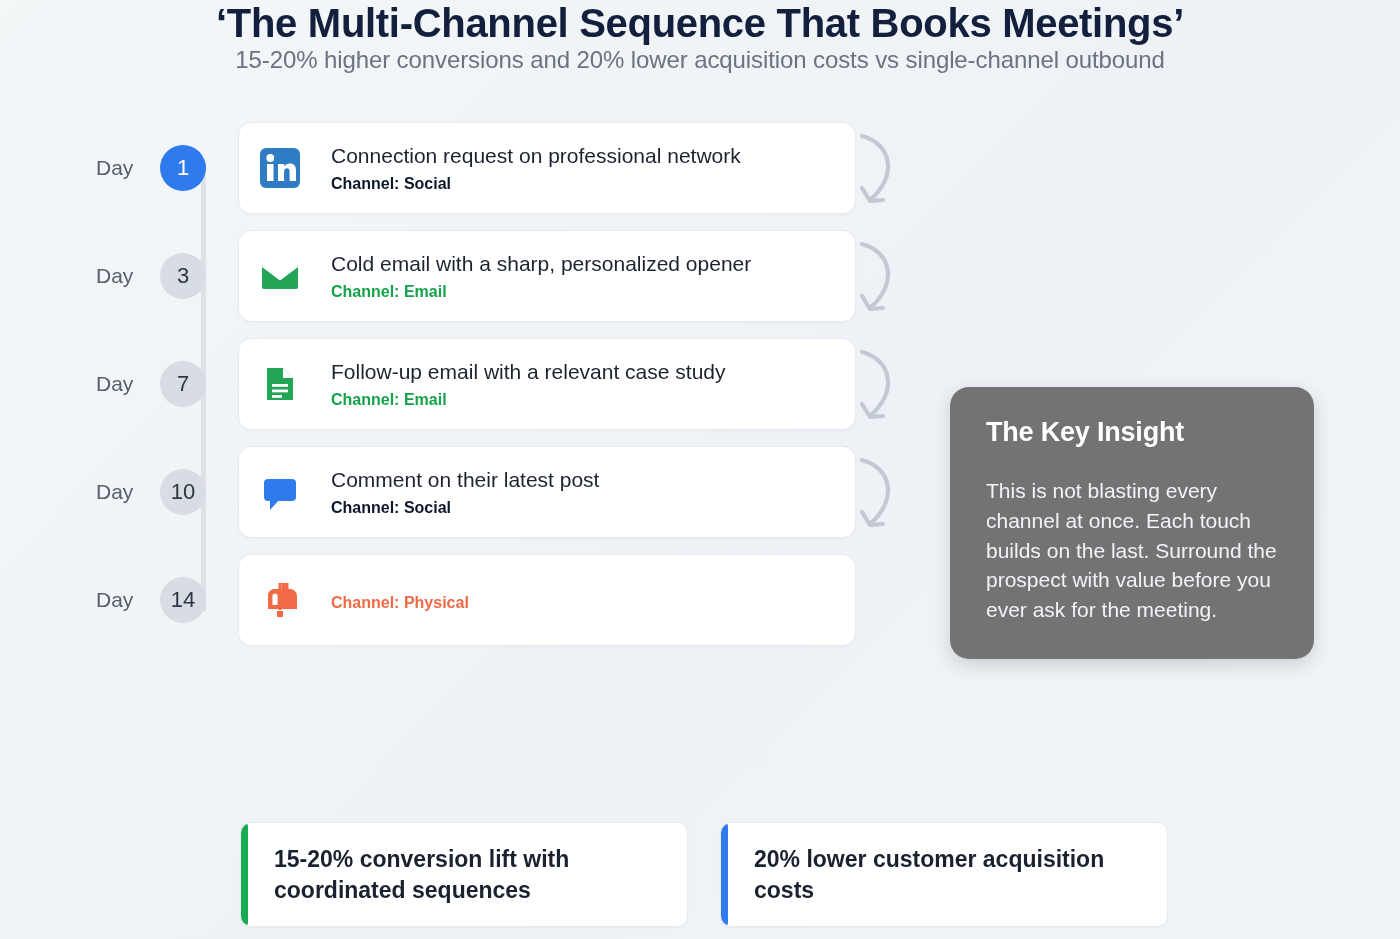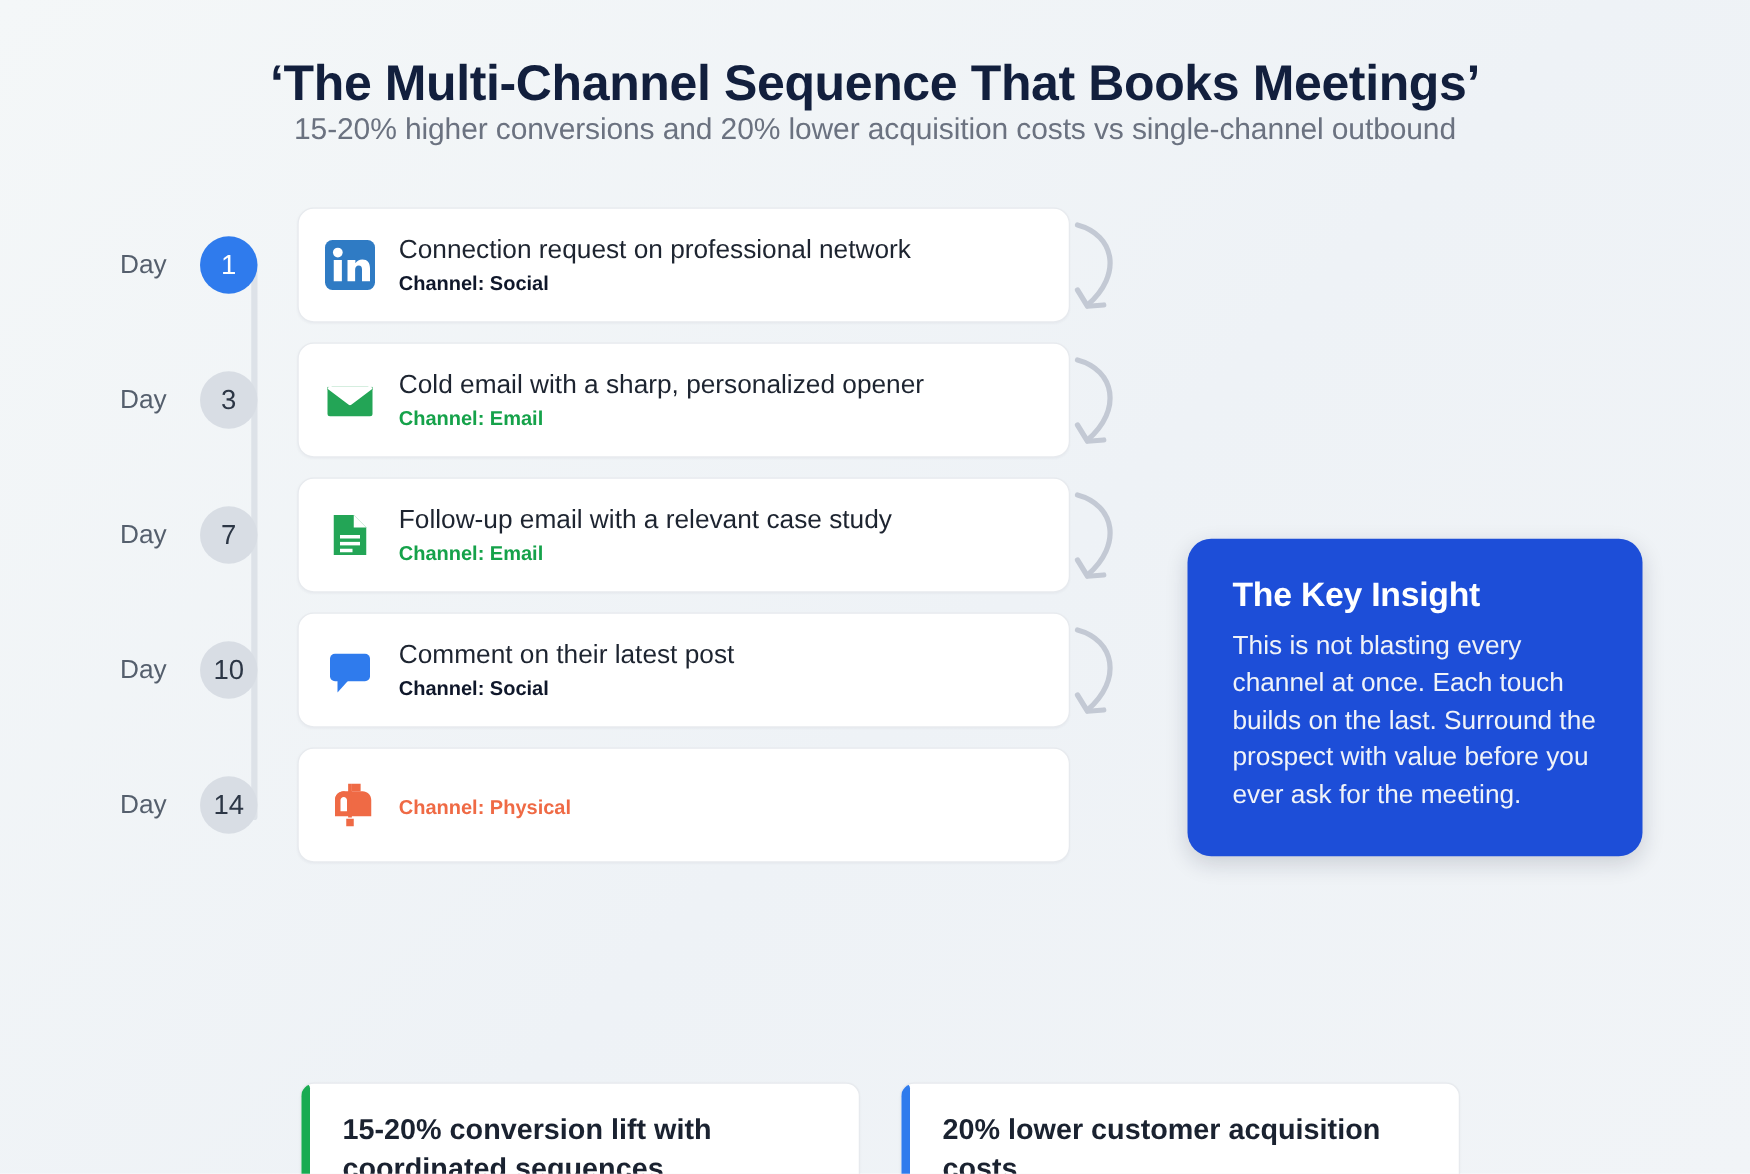--- a/index.html
+++ b/index.html
@@ -12,21 +12,20 @@
 
   body {
     font-family: "Liberation Sans", sans-serif;
     background: linear-gradient(135deg, #f4f7f8 0%, #eef2f6 55%, #f1f4f7 100%);
     position: relative;
     -webkit-font-smoothing: antialiased;
   }
 
   
   .header {
-    padding-top: 44px;
     text-align: center;
   }
   .title {
     font-size: 40px;
     font-weight: bold;
     color: #121f3d;
     letter-spacing: -0.3px;
     line-height: 1.15;
   }
   .subtitle {
@@ -115,21 +114,21 @@
   .icon-wrap {
     width: 46px;
     height: 46px;
     flex: 0 0 auto;
     display: flex;
     align-items: center;
     justify-content: center;
     margin-right: 16px;
   }
 
-  .card-text { min-width: 0; }
+  .card-text { min-width: 0; margin-left: 12px; }
   .card-title {
     font-size: 21px;
     color: #1d2430;
     line-height: 1.2;
     white-space: nowrap;
   }
   .card-channel {
     margin-top: 6px;
     font-size: 16px;
     font-weight: bold;
@@ -148,33 +147,33 @@
     z-index: 0;
     pointer-events: none;
   }
 
   
   .insight {
     position: absolute;
     left: 950px;
     top: 313px;
     width: 364px;
-    background: #1d4ed8;
+    background: #737373;
     border-radius: 19px;
     padding: 30px 32px 34px 36px;
     box-shadow: 0 6px 18px rgba(16,26,48,0.16);
   }
   .insight-title {
     color: #ffffff;
     font-size: 27px;
     font-weight: bold;
     letter-spacing: -0.2px;
   }
   .insight-body {
-    margin-top: 10px;
+    margin-top: 28px;
     color: #f0f3f8;
     font-size: 21px;
     line-height: 1.42;
   }
 
   
   .stats {
     position: absolute;
     left: 240px;
     top: 748px;

